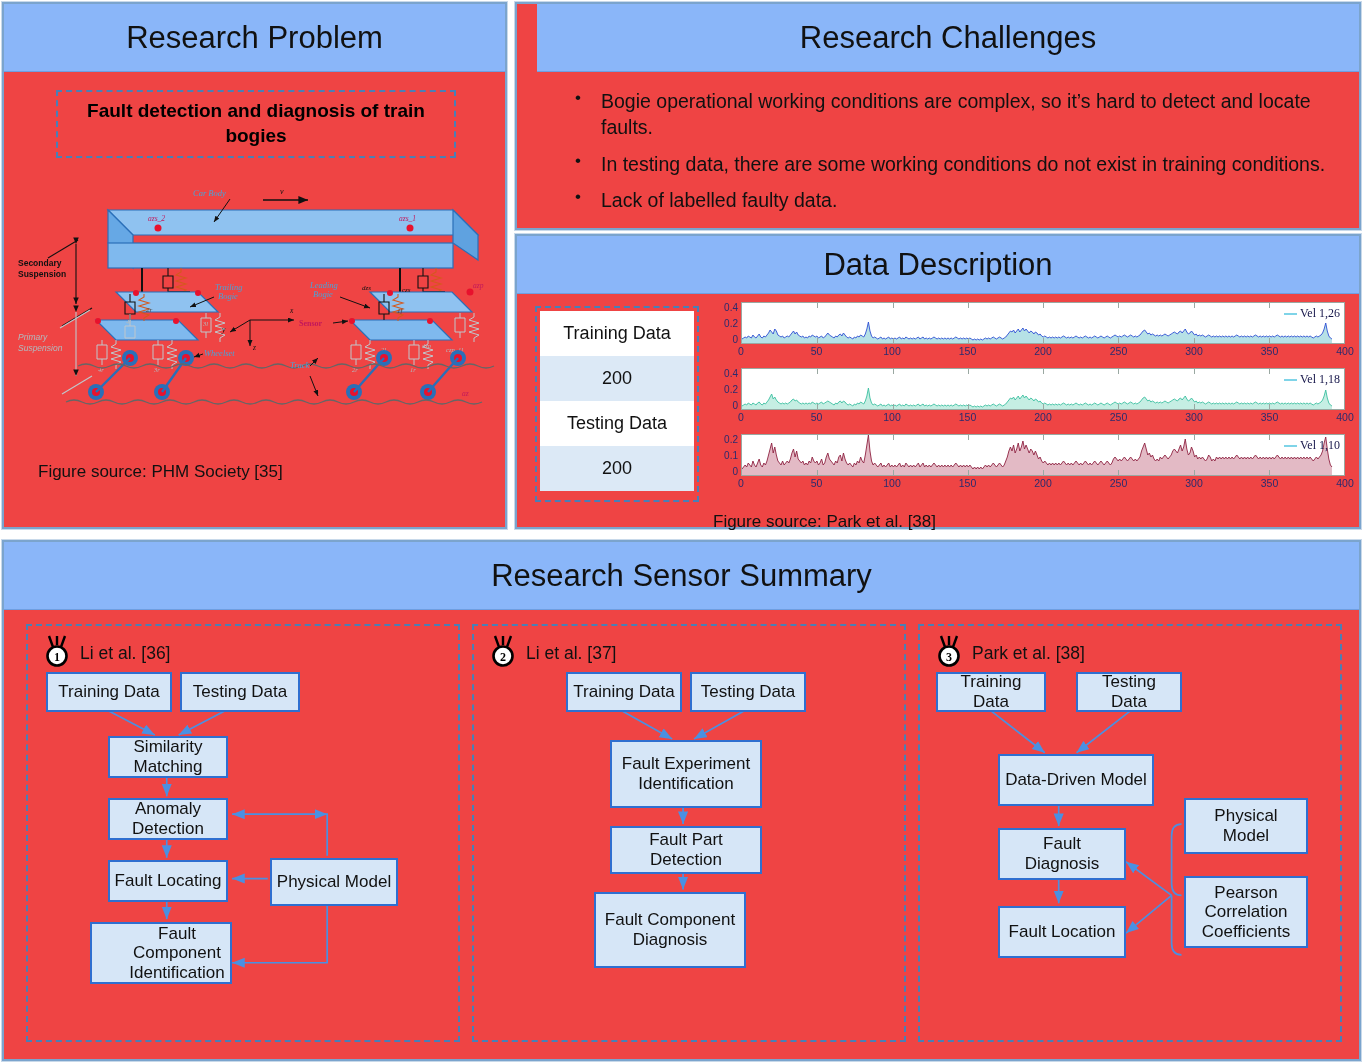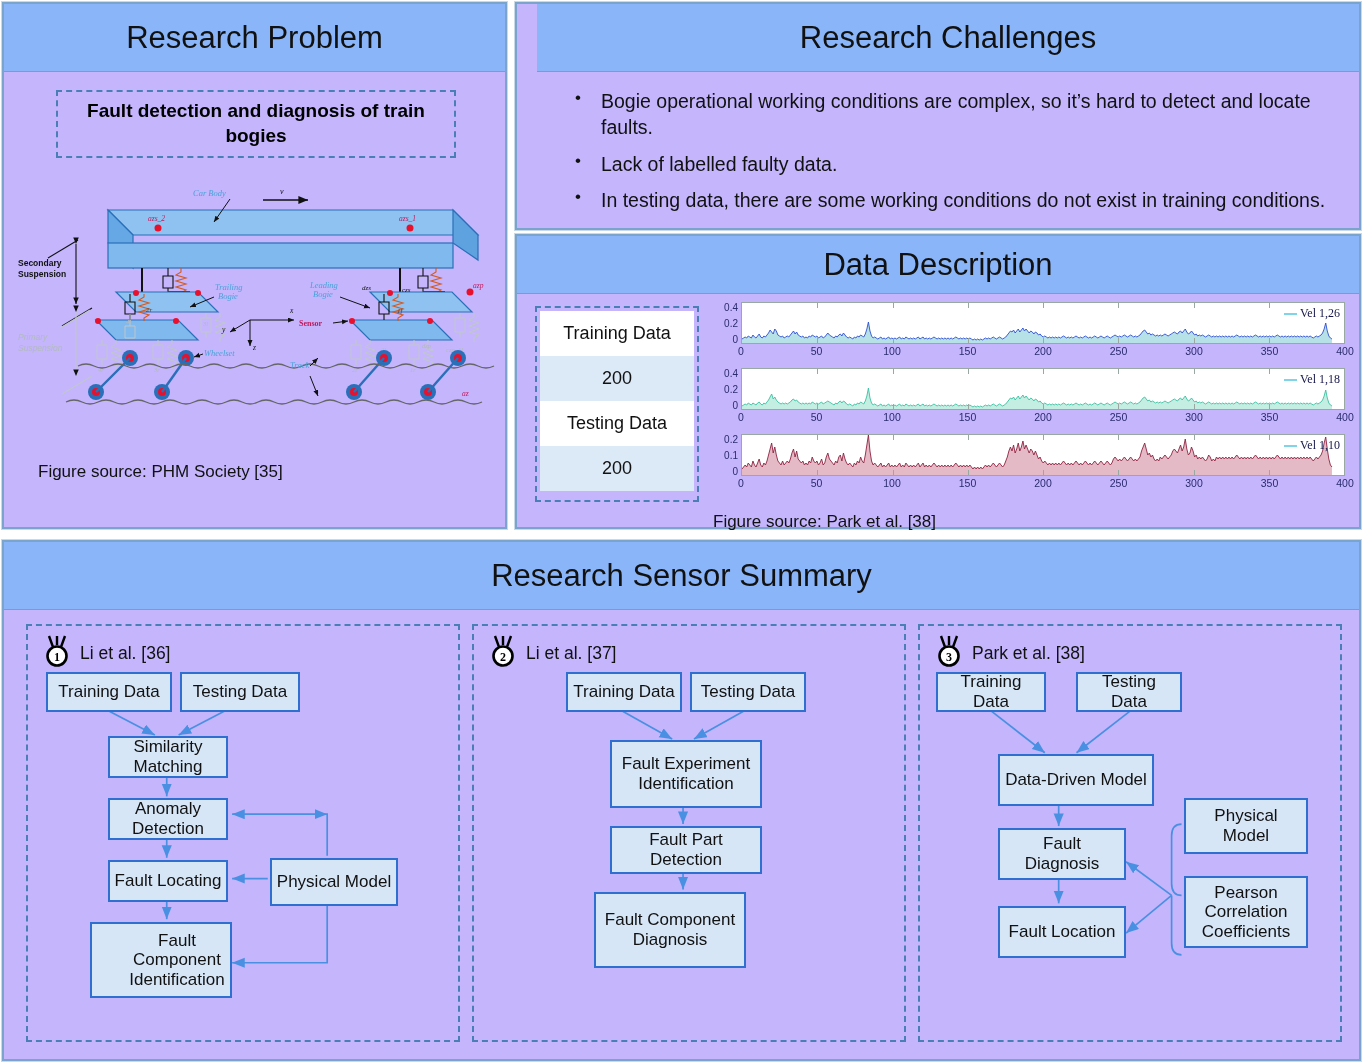--- a/index.html
+++ b/index.html
@@ -7,21 +7,21 @@
   body {
     width: 1363px; height: 1063px;
     background: #ffffff;
     font-family: "Liberation Sans", sans-serif;
     position: relative;
     overflow: hidden;
   }
 
   .panel {
     position: absolute;
-    background: #c4b5fd;
+    background: #ef4444;
     border: 2px solid #7ba4cd;
     outline: 1px solid #c8d9ea;
   }
   .panel-header {
     background: #8ab6f9;
     border-bottom: 1px solid #6f9ee0;
     text-align: center;
     color: #111;
     font-weight: 400;
   }
@@ -304,22 +304,22 @@
     </div>
 
     <div class="fig-source" style="left:34px; top:390px;">Figure source: PHM Society [35]</div>
   </div>
 </div>
 
 <div class="panel" id="panel-challenges">
   <div class="panel-header">Research Challenges</div>
   <ul class="bullets">
     <li>Bogie operational working conditions are complex, so it’s hard to detect and locate faults.</li>
+    <li>In testing data, there are some working conditions do not exist in training conditions.</li>
     <li>Lack of labelled faulty data.</li>
-    <li>In testing data, there are some working conditions do not exist in training conditions.</li>
   </ul>
 </div>
 
 <div class="panel" id="panel-data">
   <div class="panel-header">Data Description</div>
   <div class="panel-body">
 
     <div class="data-table-wrap">
       <div class="data-cell">Training Data</div>
       <div class="data-cell val">200</div>
@@ -496,21 +496,21 @@
             <path d="M242,255 L206,255" marker-end="url(#b1)"></path>
             <path d="M302,280 L302,340 L206,340" marker-end="url(#b1)"></path>
           </g>
         </svg>
 
         <div class="fbox" style="left:18px; top:46px; width:126px; height:40px;">Training Data</div>
         <div class="fbox" style="left:152px; top:46px; width:120px; height:40px;">Testing Data</div>
         <div class="fbox" style="left:80px; top:110px; width:120px; height:42px;">Similarity Matching</div>
         <div class="fbox" style="left:80px; top:172px; width:120px; height:42px;">Anomaly Detection</div>
         <div class="fbox" style="left:80px; top:234px; width:120px; height:42px;">Fault Locating</div>
-        <div class="fbox" style="left:62px; top:296px; width:142px; height:76px;padding-left:36px;">Fault Component Identification</div>
+        <div class="fbox" style="left:62px; top:296px; width:142px; height:62px;padding-left:36px;">Fault Component Identification</div>
         <div class="fbox" style="left:242px; top:232px; width:128px; height:48px;">Physical Model</div>
       </div>
     </div>
 
     <div class="method-col" id="method-col-2">
       <div class="medal-row">
         <span>
           <svg width="30" height="34" viewBox="0 0 30 34">
             <path d="M7,2 L11,13 M15,2 L15,11 M23,2 L19,13" stroke="#000" stroke-width="2.4" fill="none"></path>
             <circle cx="15" cy="22" r="9.5" fill="#fff" stroke="#000" stroke-width="2.6"></circle>

